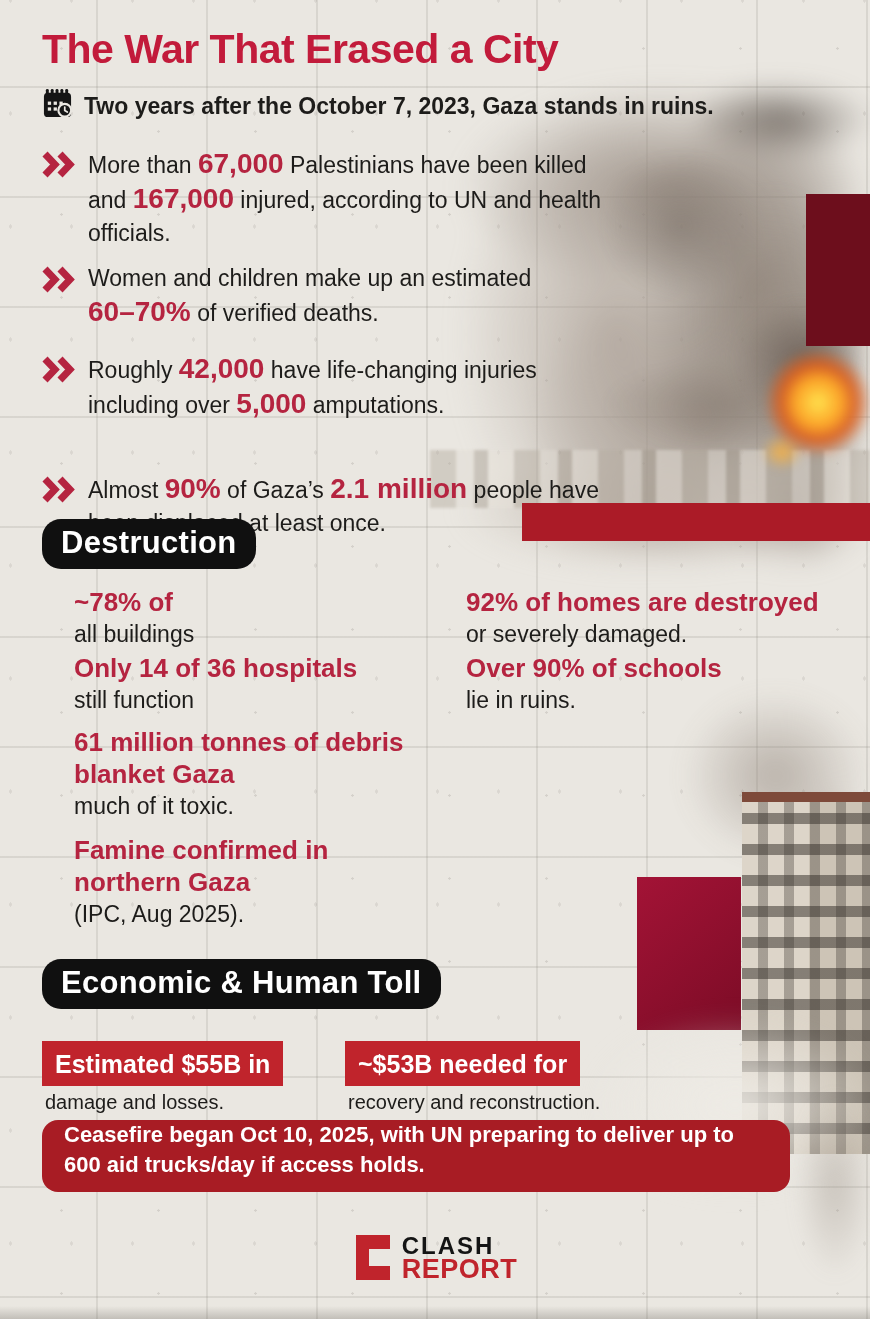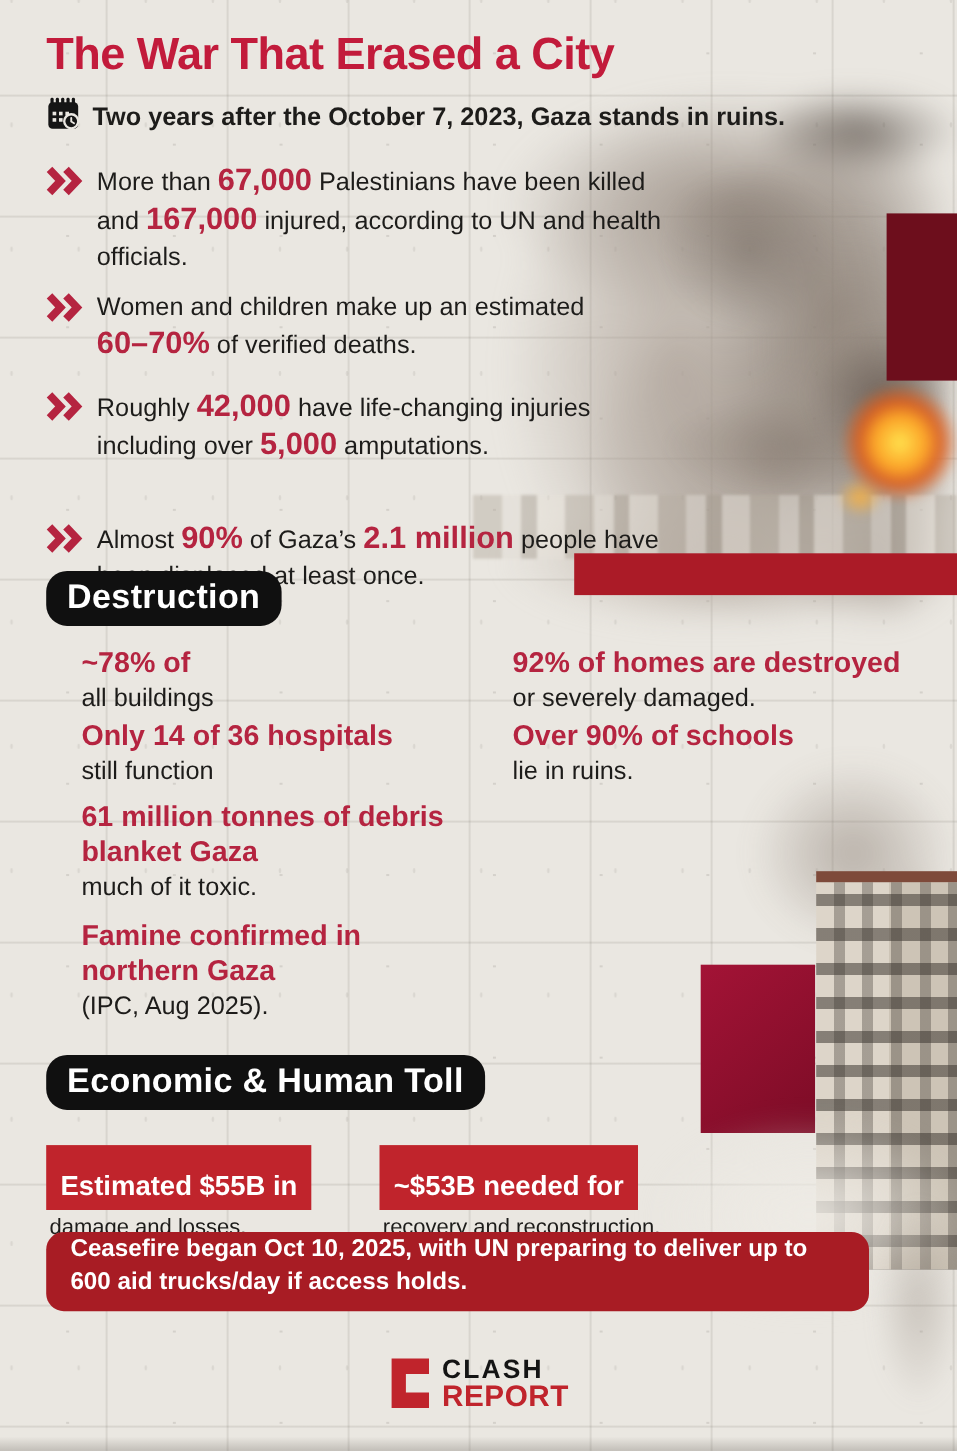--- a/index.html
+++ b/index.html
@@ -105,21 +105,21 @@
   .pill-economic{top:959px;}
 
   .stat{position:absolute; width:404px;}
   .stat .lead{ color:var(--accent,#b52440); font-weight:800; font-size:26px; line-height:32px; white-space:pre-line; }
   .stat .sub{ color:var(--ink,#1d1c1a); font-weight:500; font-size:23px; line-height:28px; margin-top:2px; }
   .col-l{left:42px;margin-left:32px;} .col-r{left:466px;}
   .r0{top:586px;} .r1{top:652px;} .r2{top:726px;} .r3{top:834px;}
 
   .money{position:absolute; top:1041px; width:300px;}
   .money .hl{ display:inline-block; background:var(--box_red,#c0242c); color:#fff;
-    font-size:25px; font-weight:800; padding:23px 13px 7px; }
+    font-size:25px; font-weight:800; padding:9px 13px 7px; }
   .money .sub{ color:var(--ink,#1d1c1a); font-weight:500; font-size:20px; margin:5px 0 0 3px; }
   .money-l{left:42px;} .money-r{left:345px; width:330px;}
 
   .banner{
     position:absolute; left:42px; top:1120px; width:704px; background:var(--banner_red,#a81c24);
     color:#fff; font-size:22px; font-weight:800; line-height:30px; padding:0 22px 12px;
     border-radius:16px;
   }
   .brand{
     position:absolute; left:0; top:1234px; width:870px; display:flex; justify-content:center;

